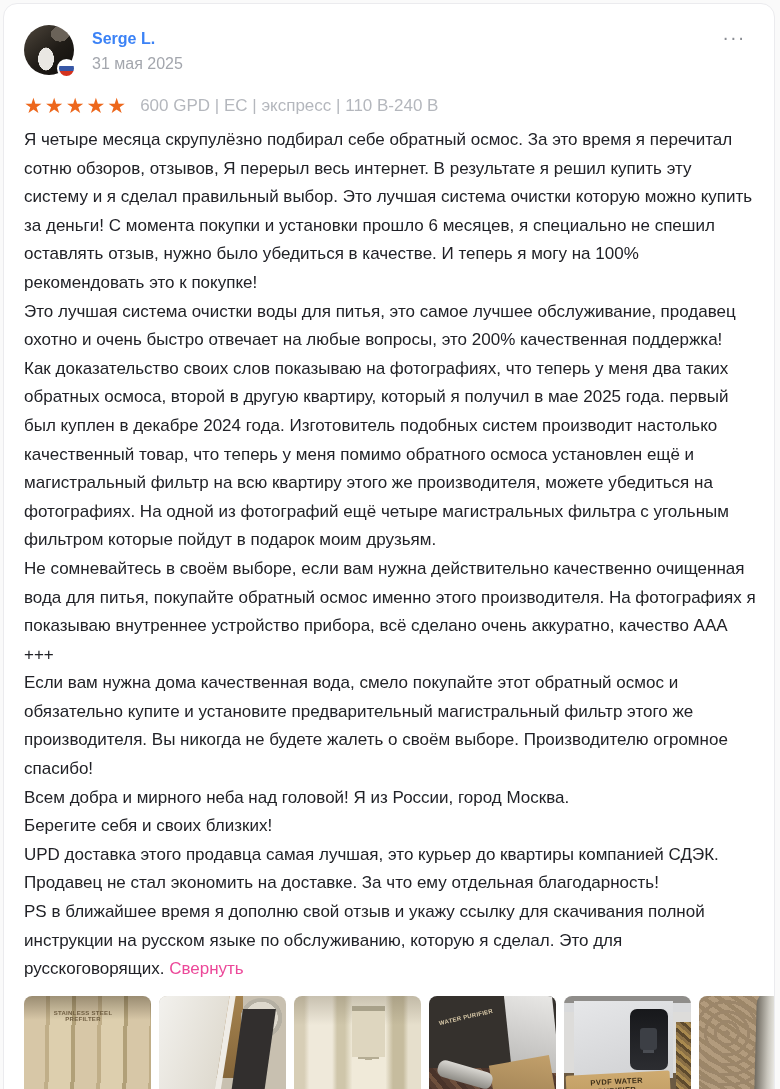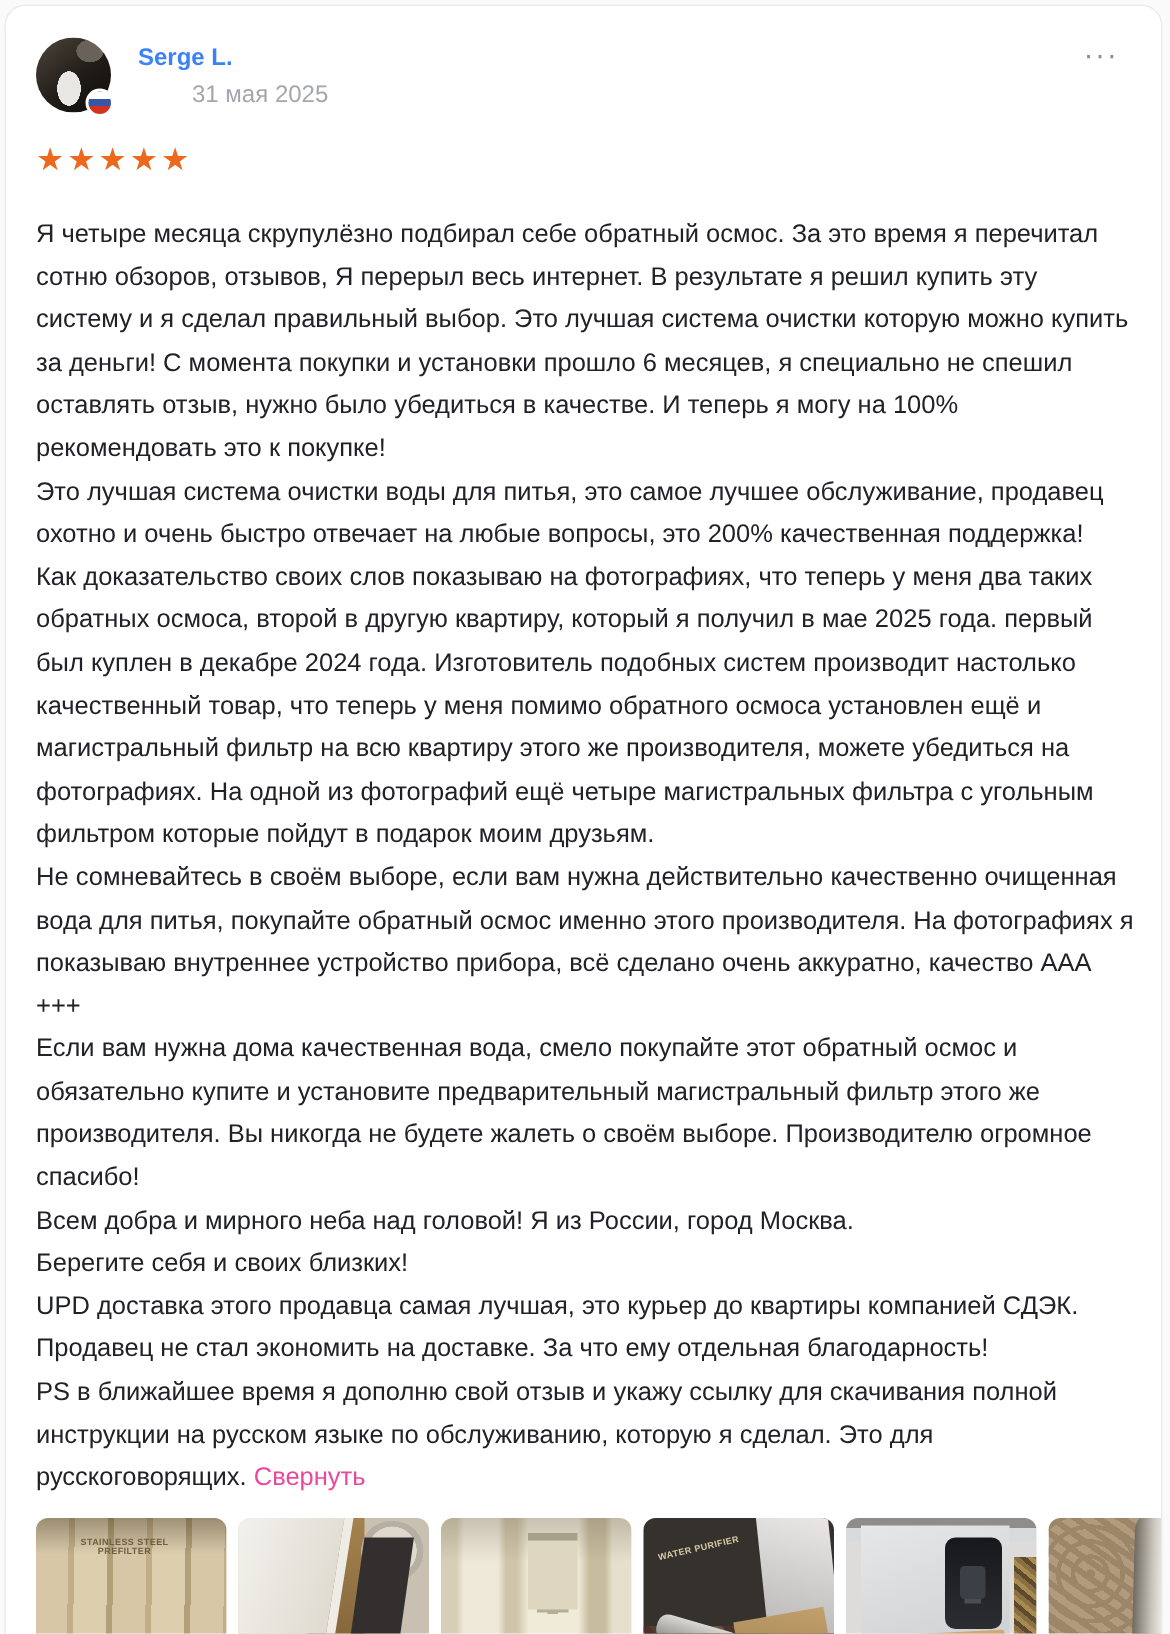--- a/index.html
+++ b/index.html
@@ -23,33 +23,33 @@
       radial-gradient(ellipse 26% 38% at 44% 68%, #e9e7e3 0 60%, rgba(233,231,227,0) 61%),
       radial-gradient(ellipse 30% 25% at 72% 18%, #6a6258 0 60%, rgba(106,98,88,0) 61%),
       linear-gradient(140deg,#4e463c,#201c17 55%,#0f0d0b);
   }
   .flag{
     position:absolute;right:-2px;bottom:-3px;width:15px;height:15px;border-radius:50%;
     border:2px solid #ffffff;
     background:linear-gradient(to bottom,#ffffff 0 33%,#3757a6 33% 66%,#d3321e 66% 100%);
   }
   .author-name{position:absolute;left:88px;top:26px;font-size:16px;color:#3b82f6;font-weight:700;}
-  .author-date{position:absolute;left:88px;top:51px;font-size:16px;color:#a3a6ad;margin-left:36px;}
+  .author-date{position:absolute;left:88px;top:51px;font-size:16px;color:#a3a6ad;}
   .menu-btn{
     position:absolute;right:24px;top:22px;border:none;background:none;cursor:pointer;
     color:#8b8e94;font-size:18px;letter-spacing:2px;line-height:1;padding:4px;
     font-family:"DejaVu Sans",sans-serif;
   }
   
   .rating-row{display:flex;align-items:center;padding:0 20px;margin-top:13px;height:24px;}
   .stars{color:#ed671c;font-size:21px;letter-spacing:2px;line-height:1;font-family:"DejaVu Sans",sans-serif;}
   .specs{margin-left:12px;font-size:17px;color:#b4b7bd;}
   
   .review-body{
-    padding:0 16px 0 20px;margin-top:24px;
+    padding:0 16px 0 20px;margin-top:8px;
     font-size:17px;line-height:28.6px;color:#212227;
   }
   .review-text{white-space:pre-line;}
   .collapse-link{color:#ec4899;cursor:pointer;text-decoration:none;}
   
   .photos-row{
     margin-top:12px;margin-left:20px;width:752px;overflow:hidden;
     display:flex;gap:8px;
   }
   .photo{
@@ -129,20 +129,21 @@
     </div>
     <div class="author-name">Serge L.</div>
     <div class="author-date">31 мая 2025</div>
     <button class="menu-btn">
       <span>···</span>
     </button>
   </div>
 
   <div class="rating-row">
     <span class="stars">★★★★★</span>
+    <span class="specs">600 GPD | EC | экспресс | 110 В-240 В</span>
   </div>
 
   <div class="review-body">
     <span class="review-text">Я четыре месяца скрупулёзно подбирал себе обратный осмос. За это время я перечитал сотню обзоров, отзывов, Я перерыл весь интернет. В результате я решил купить эту систему и я сделал правильный выбор. Это лучшая система очистки которую можно купить за деньги! С момента покупки и установки прошло 6 месяцев, я специально не спешил оставлять отзыв, нужно было убедиться в качестве. И теперь я могу на 100% рекомендовать это к покупке!
 Это лучшая система очистки воды для питья, это самое лучшее обслуживание, продавец охотно и очень быстро отвечает на любые вопросы, это 200% качественная поддержка!
 Как доказательство своих слов показываю на фотографиях, что теперь у меня два таких обратных осмоса, второй в другую квартиру, который я получил в мае 2025 года. первый был куплен в декабре 2024 года. Изготовитель подобных систем производит настолько качественный товар, что теперь у меня помимо обратного осмоса установлен ещё и магистральный фильтр на всю квартиру этого же производителя, можете убедиться на фотографиях. На одной из фотографий ещё четыре магистральных фильтра с угольным фильтром которые пойдут в подарок моим друзьям.
 Не сомневайтесь в своём выборе, если вам нужна действительно качественно очищенная вода для питья, покупайте обратный осмос именно этого производителя. На фотографиях я показываю внутреннее устройство прибора, всё сделано очень аккуратно, качество AAA +++
 Если вам нужна дома качественная вода, смело покупайте этот обратный осмос и обязательно купите и установите предварительный магистральный фильтр этого же производителя. Вы никогда не будете жалеть о своём выборе. Производителю огромное спасибо!
 Всем добра и мирного неба над головой! Я из России, город Москва.
 Берегите себя и своих близких!

